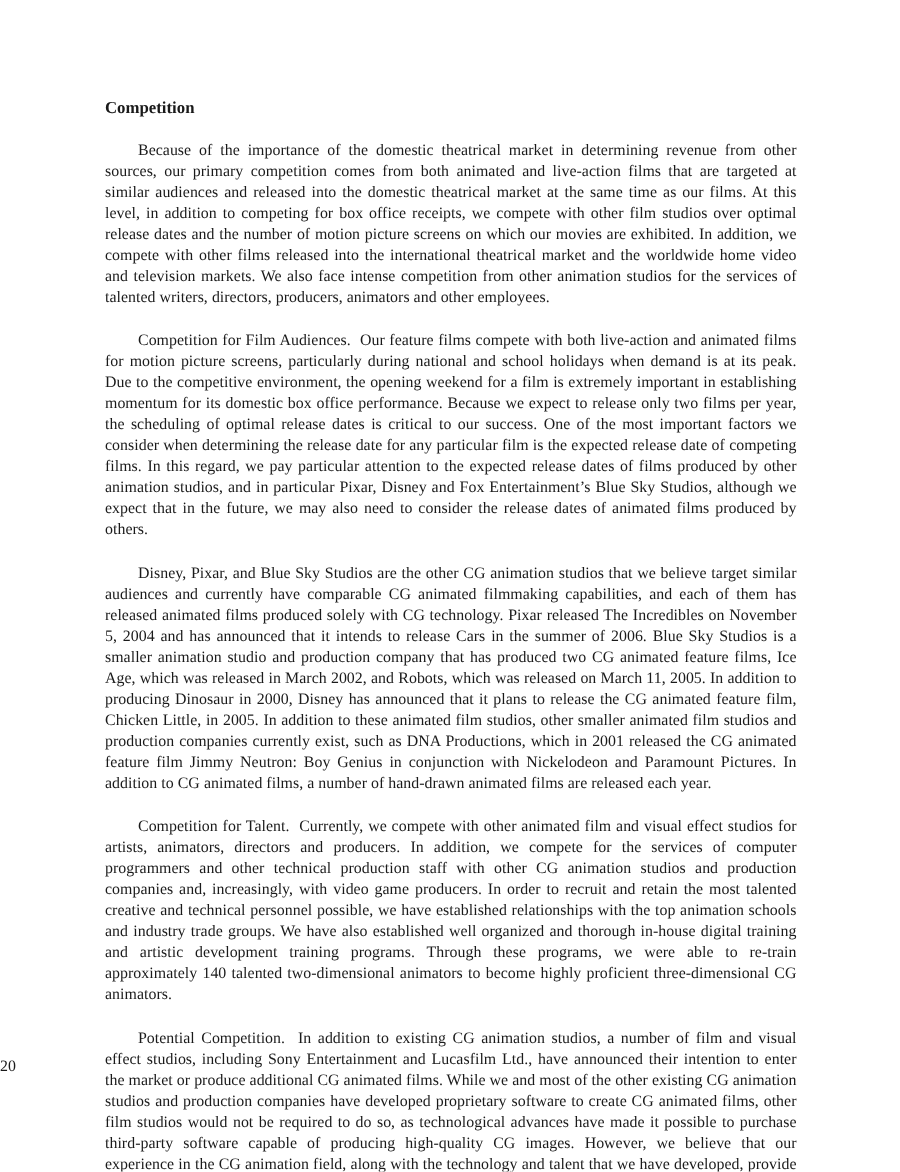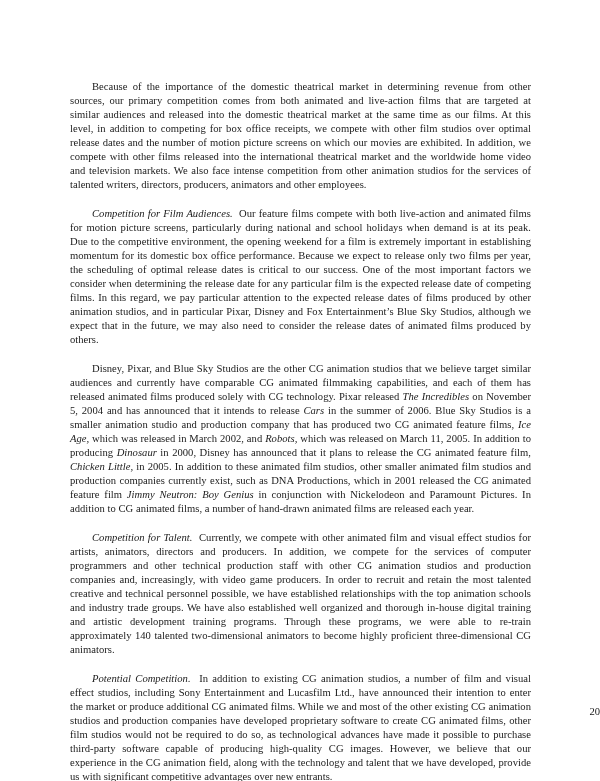--- a/index.html
+++ b/index.html
@@ -29,38 +29,37 @@
     }
     .para {
       font-size: 10.6px;
       line-height: 14px;
       text-align: justify;
       text-indent: 22px;
       margin: 15px 0 14px 0;
       letter-spacing: 0.02px;
     }
     .para em, .para .it {
-      font-style: italic;
     }
     .run-in {
-      font-style: italic;
     }
     .page-number {
       position: absolute;
       top: 706px;
       left: 0;
       width: 600px;
-      text-align: right;
+      text-align: left;
       font-size: 10.6px;
     }
   </style>
 </head>
 <body>
 
 <div class="page">
+  <div class="section-heading">Competition</div>
 
   <p class="para"><span>Because of the importance of the domestic theatrical market in determining revenue from other sources, our primary competition comes from both animated and live-action films that are targeted at similar audiences and released into the domestic theatrical market at the same time as our films. At this level, in addition to competing for box office receipts, we compete with other film studios over optimal release dates and the number of motion picture screens on which our movies are exhibited. In addition, we compete with other films released into the international theatrical market and the worldwide home video and television markets. We also face intense competition from other animation studios for the services of talented writers, directors, producers, animators and other employees.</span></p>
   <p class="para"><span class="run-in">Competition for Film Audiences.</span><span>&nbsp;&nbsp;Our feature films compete with both live-action and animated films for motion picture screens, particularly during national and school holidays when demand is at its peak. Due to the competitive environment, the opening weekend for a film is extremely important in establishing momentum for its domestic box office performance. Because we expect to release only two films per year, the scheduling of optimal release dates is critical to our success. One of the most important factors we consider when determining the release date for any particular film is the expected release date of competing films. In this regard, we pay particular attention to the expected release dates of films produced by other animation studios, and in particular Pixar, Disney and Fox Entertainment’s Blue Sky Studios, although we expect that in the future, we may also need to consider the release dates of animated films produced by others.</span></p>
   <p class="para"><span>Disney, Pixar, and Blue Sky Studios are the other CG animation studios that we believe target similar audiences and currently have comparable CG animated filmmaking capabilities, and each of them has released animated films produced solely with CG technology. Pixar released </span><span class="it">The Incredibles</span><span> on November 5, 2004 and has announced that it intends to release </span><span class="it">Cars</span><span> in the summer of 2006. Blue Sky Studios is a smaller animation studio and production company that has produced two CG animated feature films, </span><span class="it">Ice Age,</span><span> which was released in March 2002, and </span><span class="it">Robots,</span><span> which was released on March 11, 2005. In addition to producing </span><span class="it">Dinosaur</span><span> in 2000, Disney has announced that it plans to release the CG animated feature film, </span><span class="it">Chicken Little,</span><span> in 2005. In addition to these animated film studios, other smaller animated film studios and production companies currently exist, such as DNA Productions, which in 2001 released the CG animated feature film </span><span class="it">Jimmy Neutron: Boy Genius</span><span> in conjunction with Nickelodeon and Paramount Pictures. In addition to CG animated films, a number of hand-drawn animated films are released each year.</span></p>
   <p class="para"><span class="run-in">Competition for Talent.</span><span>&nbsp;&nbsp;Currently, we compete with other animated film and visual effect studios for artists, animators, directors and producers. In addition, we compete for the services of computer programmers and other technical production staff with other CG animation studios and production companies and, increasingly, with video game producers. In order to recruit and retain the most talented creative and technical personnel possible, we have established relationships with the top animation schools and industry trade groups. We have also established well organized and thorough in-house digital training and artistic development training programs. Through these programs, we were able to re-train approximately 140 talented two-dimensional animators to become highly proficient three-dimensional CG animators.</span></p>
   <p class="para"><span class="run-in">Potential Competition.</span><span>&nbsp;&nbsp;In addition to existing CG animation studios, a number of film and visual effect studios, including Sony Entertainment and Lucasfilm Ltd., have announced their intention to enter the market or produce additional CG animated films. While we and most of the other existing CG animation studios and production companies have developed proprietary software to create CG animated films, other film studios would not be required to do so, as technological advances have made it possible to purchase third-party software capable of producing high-quality CG images. However, we believe that our experience in the CG animation field, along with the technology and talent that we have developed, provide us with significant competitive advantages over new entrants.</span></p>
 </div>
 
 <div class="page-number">20</div>
 

